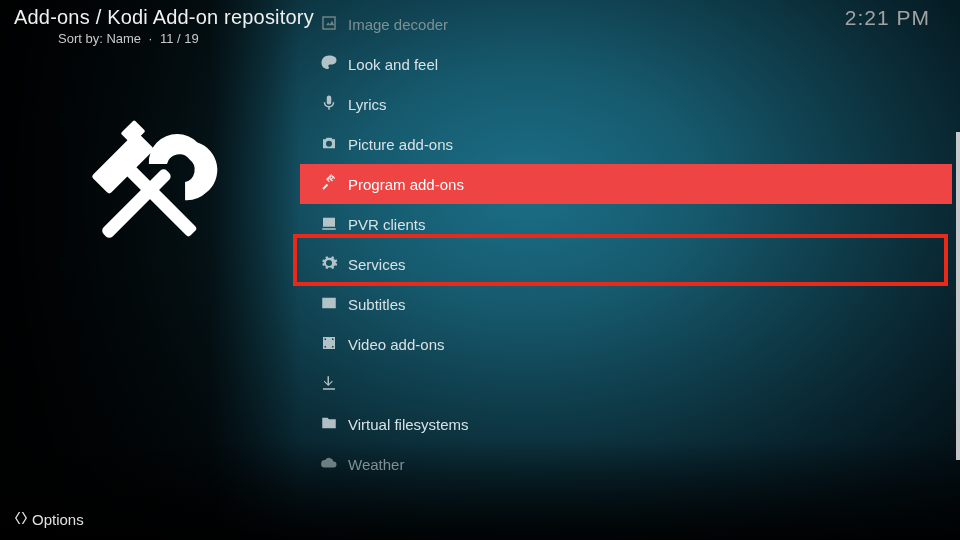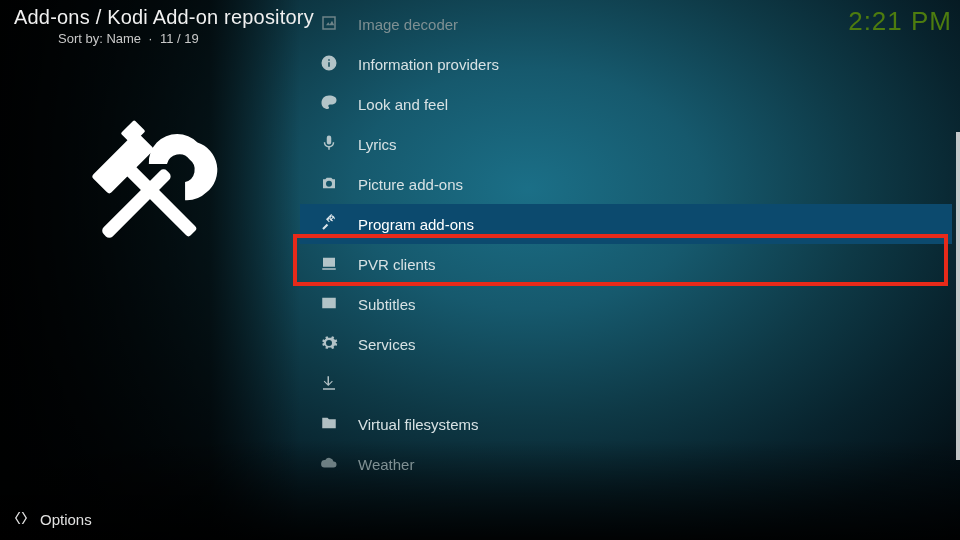--- a/index.html
+++ b/index.html
@@ -21,74 +21,74 @@
     position: absolute; left:0; top:0; width:300px; height:100%;
     background: linear-gradient(to right, rgba(0,0,0,0.95) 0%, rgba(0,0,0,0.7) 70%, rgba(0,0,0,0) 100%);
   }
   .bg::after {
     content:"";
     position:absolute; left:0; right:0; bottom:0; height:100px;
     background: linear-gradient(to bottom, rgba(0,0,0,0) 0%, rgba(0,0,0,0.9) 100%);
   }
 
   .header {
-    position: absolute; top: 6px; left: 14px; right: 8px;
+    position: absolute; top: 6px; left: 14px; right: 30px;
     display: flex; justify-content: space-between;
     z-index: 5;
   }
   .header-left { display:flex; flex-direction:column; gap:2px; }
   .breadcrumb { font-size: 20px; font-weight: 400; color:#f0f0f0; letter-spacing:0.2px; }
   .sortline { font-size: 13px; color:#c9c9c9;margin-left:44px; }
-  .clock { font-size: 26px; font-weight: 300; color:#4d7c0f; letter-spacing:1px; white-space:nowrap;margin-left:32px; }
+  .clock { font-size: 21px; font-weight: 300; color:#a3a3a3; letter-spacing:1px; white-space:nowrap;margin-left:32px; }
 
   .side-icon {
     position: absolute; left: 70px; top: 110px; width: 160px; height: 160px;
     z-index:4;
   }
 
   .scrollbar {
     position: absolute; right: 0px; top: 132px; width: 4px; height: 328px;
     background: rgba(230,230,230,0.85);
     z-index: 6;
   }
 
   .list {
     position: absolute; left: 300px; top: 0; right: 8px; bottom: 0;
     padding-top: 4px;
     z-index: 3;
   }
   .item {
     height: 40px;
     display: flex; align-items: center;
-    gap: 18px;
+    gap: 8px;
     padding-left: 18px;
     color: #d8e2e4;
     font-size: 15px;
     cursor: pointer;
     position: relative;
   }
   .item .iconwrap { width:22px; text-align:center; opacity:0.85; }
   .item .iconwrap svg { width:18px; height:18px; fill:#cfd9db; }
   .item.selected {
-    background: #0c4a6e;
+    background: #ef4444;
     color: #fff;
   }
   .item.selected .iconwrap svg { fill:#fff; opacity:1; }
   .item.faded { color:#7f9093; }
   .item.faded .iconwrap svg { fill:#7f9093; }
 
   .red-box {
     position:absolute; left:293px; top:234px; width:655px; height:52px;
     border:4px solid #e82a1a;
     z-index:5; pointer-events:none;
   }
 
   .footer {
     position:absolute; left:12px; bottom:10px;
-    display:flex; align-items:center; gap:10px;
+    display:flex; align-items:center; gap:2px;
     z-index:6; color:#e0e0e0; font-size:15px;
     cursor:pointer;
     margin-top:40px;
   }
   .footer svg { width:18px; height:18px; fill:#e0e0e0; }
 </style>
 </head>
 <body>
 
 <div class="bg"></div>
@@ -121,26 +121,20 @@
 
 <div class="list" id="list">
     <div class="item faded">
       <span class="iconwrap"><svg viewBox="0 0 24 24">
           <path d="M3 3h18v18H3V3zm2 2v14h14V5H5zm3 10l3-4 2 3 3-5 3 6H8z"></path>
         </svg></span>
       <span>Image decoder</span>
     </div>
     <div class="item">
       <span class="iconwrap"><svg viewBox="0 0 24 24">
-          <path d="M12 2a10 10 0 100 20 10 10 0 000-20zm1 15h-2v-6h2v6zm0-8h-2V7h2v2z"></path>
-        </svg></span>
-      <span>Information providers</span>
-    </div>
-    <div class="item">
-      <span class="iconwrap"><svg viewBox="0 0 24 24">
           <path d="M12 2C6 2 2 6 2 12c0 5 4 8 8 8 2 0 2-1 2-2s-1-1-1-2 1-2 2-2h2c4 0 7-2 7-6 0-4-4-6-10-6z"></path>
         </svg></span>
       <span>Look and feel</span>
     </div>
     <div class="item">
       <span class="iconwrap"><svg viewBox="0 0 24 24">
           <path d="M12 14a3 3 0 003-3V5a3 3 0 00-6 0v6a3 3 0 003 3zm5-3a5 5 0 01-10 0H5a7 7 0 006 6.9V21h2v-3.1A7 7 0 0019 11h-2z"></path>
         </svg></span>
       <span>Lyrics</span>
     </div>
@@ -157,29 +151,35 @@
       <span>Program add-ons</span>
     </div>
     <div class="item">
       <span class="iconwrap"><svg viewBox="0 0 24 24">
           <path d="M4 5h16v12H4V5zm-1 14h18v2H3v-2z"></path>
         </svg></span>
       <span>PVR clients</span>
     </div>
     <div class="item">
       <span class="iconwrap"><svg viewBox="0 0 24 24">
+          <path d="M12 8a4 4 0 100 8 4 4 0 000-8zm9 4l2 1-1 3-2-1a7 7 0 01-2 2l1 2-3 1-1-2h-4l-1 2-3-1 1-2a7 7 0 01-2-2l-2 1-1-3 2-1v-1l-2-1 1-3 2 1a7 7 0 012-2l-1-2 3-1 1 2h4l1-2 3 1-1 2a7 7 0 012 2l2-1 1 3-2 1v1z"></path>
+        </svg></span>
+      <span>Services</span>
+    </div>
+    <div class="item">
+      <span class="iconwrap"><svg viewBox="0 0 24 24">
           <path d="M3 5h18v14H3V5zm3 9h5v2H6v-2zm7 0h5v2h-5v-2zM6 10h8v2H6v-2zm10 0h2v2h-2v-2z"></path>
         </svg></span>
       <span>Subtitles</span>
     </div>
     <div class="item">
       <span class="iconwrap"><svg viewBox="0 0 24 24">
-          <path d="M12 8a4 4 0 100 8 4 4 0 000-8zm9 4l2 1-1 3-2-1a7 7 0 01-2 2l1 2-3 1-1-2h-4l-1 2-3-1 1-2a7 7 0 01-2-2l-2 1-1-3 2-1v-1l-2-1 1-3 2 1a7 7 0 012-2l-1-2 3-1 1 2h4l1-2 3 1-1 2a7 7 0 012 2l2-1 1 3-2 1v1z"></path>
-        </svg></span>
-      <span>Services</span>
+          <path d="M4 4h16v16H4V4zm2 2v2h2V6H6zm10 0v2h2V6h-2zM6 16v2h2v-2H6zm10 0v2h2v-2h-2zM9 6h6v12H9V6z"></path>
+        </svg></span>
+      <span>Video add-ons</span>
     </div>
     <div class="item">
       <span class="iconwrap"><svg viewBox="0 0 24 24">
           <path d="M12 3v10l4-4 1 1-6 6-6-6 1-1 4 4V3h2zM4 19h16v2H4v-2z"></path>
         </svg></span>
     </div>
     <div class="item">
       <span class="iconwrap"><svg viewBox="0 0 24 24">
           <path d="M3 5h7l2 2h9v12H3V5z"></path>
         </svg></span>

